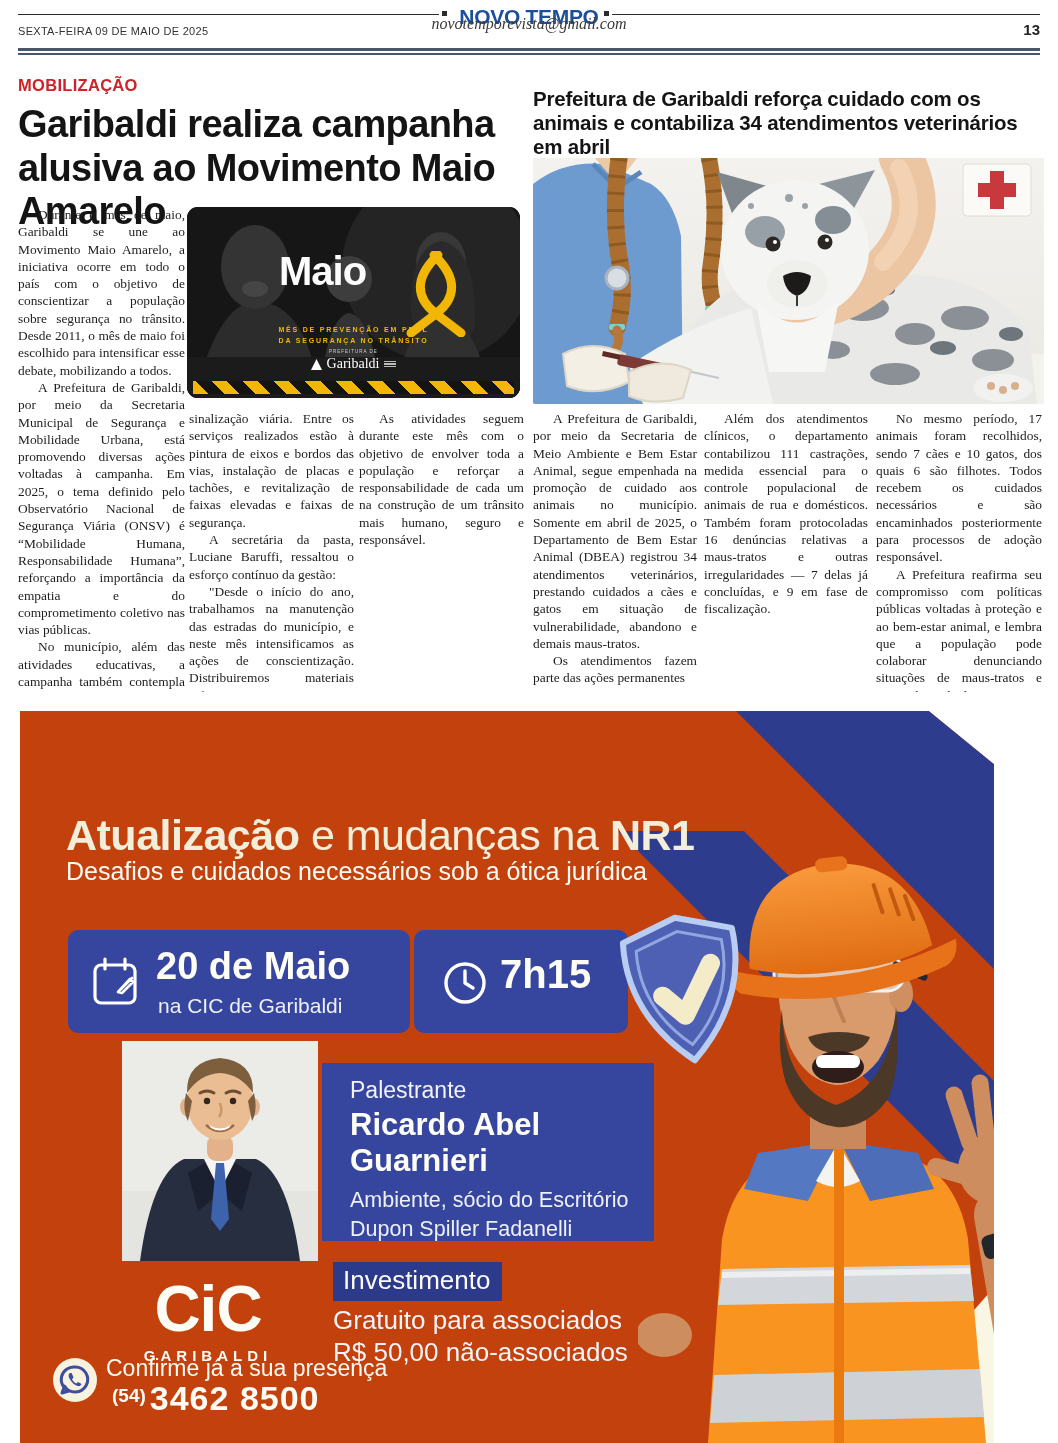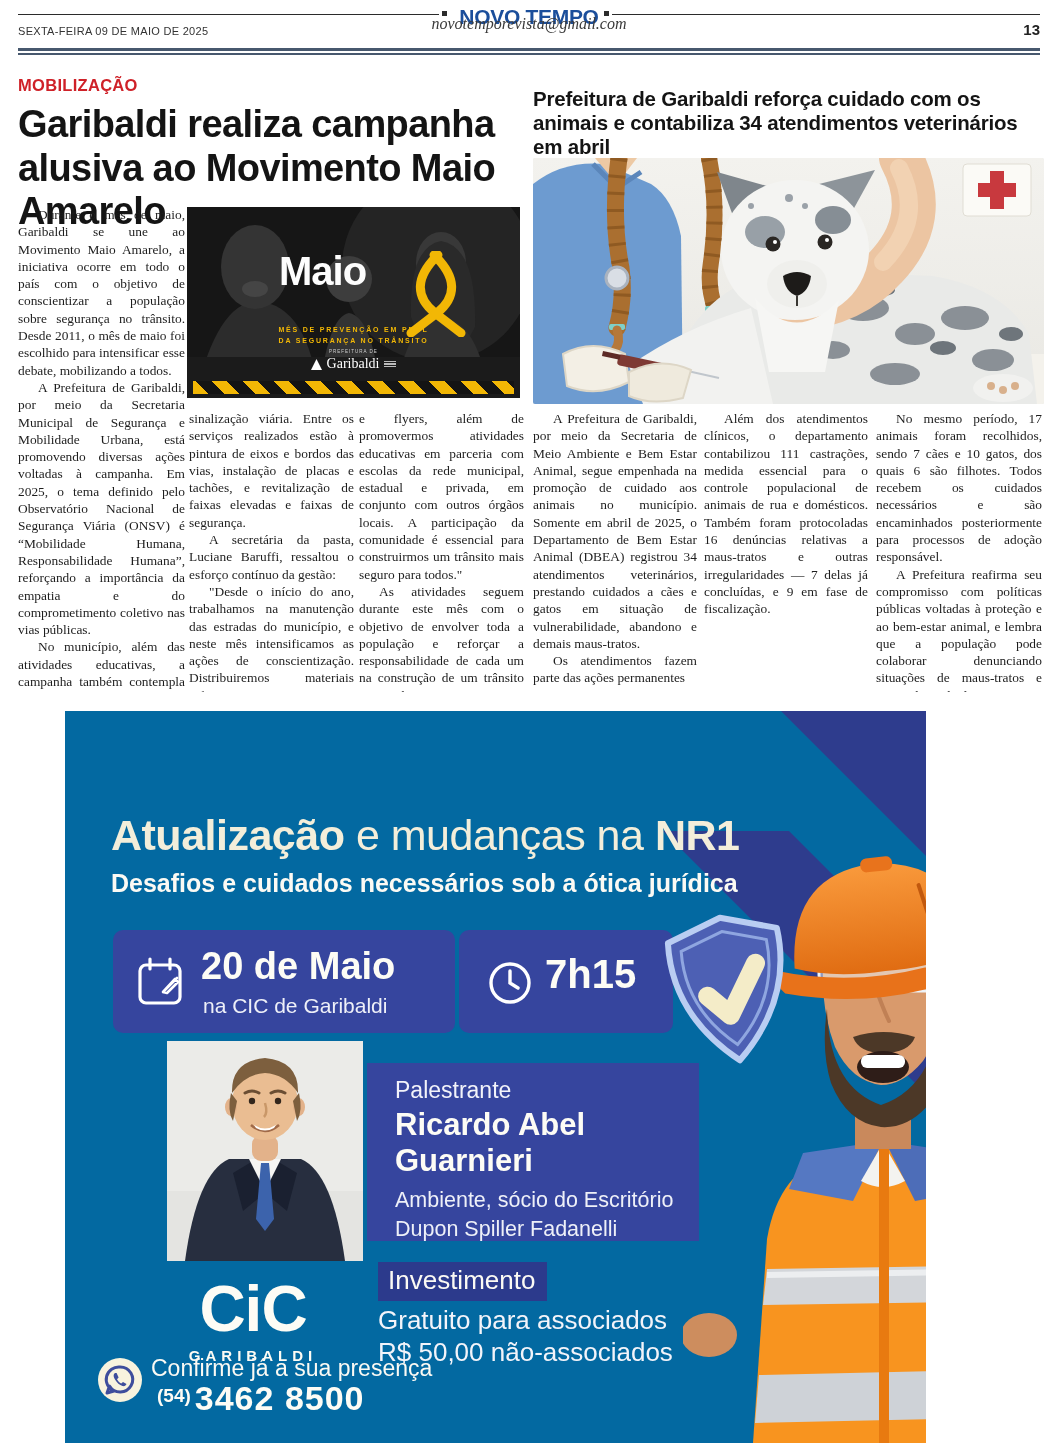--- a/index.html
+++ b/index.html
@@ -25,21 +25,21 @@
               font-weight:bold;color:#141414;letter-spacing:-0.6px;}
   .headline-r{position:absolute;top:87px;left:533px;width:511px;font-size:20.5px;line-height:1.17;
               font-weight:bold;color:#141414;letter-spacing:-0.2px;}
   .bodycol{position:absolute;overflow:hidden;}
   .bodycol p{margin:0;text-align:justify;font-family:"Liberation Serif",serif;
              font-size:13.4px;line-height:17.3px;color:#1d1d1d;}
   .bodycol p.ind{text-indent:20px;}
 
   
   .maio-box{position:absolute;left:187px;top:207px;width:333px;height:191px;background:#151515;
-            overflow:hidden;border-radius:0;}
+            overflow:hidden;border-radius:11px;}
   .maio-box svg.family{position:absolute;inset:0;}
   .mi-t1{position:absolute;left:92px;top:42px;font-size:40px;font-weight:bold;color:#fdfdfd;
          letter-spacing:-1px;}
   .mi-t2{position:absolute;left:64px;top:76px;font-size:40px;font-weight:bold;color:#f2b705;
          letter-spacing:-1px;}
   .mi-ribbon{position:absolute;left:218px;top:44px;}
   .mi-tag{position:absolute;left:0;right:0;text-align:center;color:#f2b705;font-size:7px;
           font-weight:bold;letter-spacing:1.8px;}
   .mi-logo{position:absolute;left:0;right:0;top:142px;text-align:center;color:#fff;}
   .mi-logo .cap{display:block;font-size:4.5px;letter-spacing:1px;color:#cfcfcf;}
@@ -47,33 +47,33 @@
   .mi-logo .name{font-family:"Liberation Serif",serif;font-size:14px;color:#fff;}
   .mi-bars span{display:block;width:12px;height:1.6px;background:#bbb;margin:1px 0;}
   .mi-hazard{position:absolute;left:6px;right:6px;bottom:4px;height:13px;
              background:repeating-linear-gradient(45deg,#f2b705 0 11px,#141414 11px 22px);}
 
   
   .vet-box{position:absolute;left:533px;top:158px;width:511px;height:246px;overflow:hidden;
            border-radius:2px;background:#eeede9;}
 
   
-  .ad{position:absolute;left:20px;top:711px;width:861px;height:732px;background:#0369a1;
-      overflow:hidden;color:#fff;margin-left:45px;}
+  .ad{position:absolute;left:20px;top:711px;width:974px;height:732px;background:#c2410c;
+      overflow:hidden;color:#fff;}
   .deco{position:absolute;inset:0;pointer-events:none;}
   .deco.band{background:#2e3c8d;clip-path:polygon(716px 0px,909px 0px,1018px 89px,1018px 302px);}
   .deco.whitetr{background:#ffffff;clip-path:polygon(909px 0px,1018px 0px,1018px 89px);}
   .deco.chev{background:#2e3c8d;clip-path:polygon(598px 120px,724px 120px,1018px 414px,1018px 540px);}
   .deco.creambr{background:#faf6e4;clip-path:polygon(838px 732px,1018px 526px,1018px 732px);}
   .worker{position:absolute;left:618px;top:58px;width:420px;height:674px;}
 
   .ad-headline{position:absolute;left:46px;top:100px;font-size:43px;color:#f3eeda;letter-spacing:-0.5px;white-space:nowrap;}
   .ad-headline .b{font-weight:800;}
   .ad-headline .m{font-weight:400;}
-  .ad-sub{position:absolute;left:46px;top:158px;font-size:25px;font-weight:700;color:#fbfaf4;}
+  .ad-sub{position:absolute;left:46px;top:146px;font-size:25px;font-weight:400;color:#fbfaf4;}
 
   .ad-chipbox{position:absolute;background:#36459e;border-radius:10px;}
   .box-date{left:48px;top:219px;width:342px;height:103px;}
   .box-time{left:394px;top:219px;width:214px;height:103px;}
   .bd-date{position:absolute;left:88px;top:15px;font-size:38px;font-weight:800;color:#fdfcf5;}
   .bd-place{position:absolute;left:90px;top:64px;font-size:21px;font-weight:400;color:#eef0f8;text-align:right;}
   .bt-time{position:absolute;left:86px;top:22px;font-size:40px;font-weight:800;color:#fdfcf5;}
   .shield{position:absolute;left:586px;top:196px;}
 
   .spk-photo{position:absolute;left:102px;top:330px;width:196px;height:220px;background:#ebebe8;
@@ -159,21 +159,20 @@
     <p class="ind">Durante o mês de maio, Garibaldi se une ao Movimento Maio Amarelo, a iniciativa ocorre em todo o país com o objetivo de conscientizar a população sobre segurança no trânsito. Desde 2011, o mês de maio foi escolhido para intensificar esse debate, mobilizando a todos.</p>
     <p class="ind">A Prefeitura de Garibaldi, por meio da Secretaria Municipal de Segurança e Mobilidade Urbana, está promovendo diversas ações voltadas à campanha. Em 2025, o tema definido pelo Observatório Nacional de Segurança Viária (ONSV) é “Mobilidade Humana, Responsabilidade Humana”, reforçando a importância da empatia e do comprometimento coletivo nas vias públicas.</p>
     <p class="ind">No município, além das atividades educativas, a campanha também contempla a manutenção e melhorias na</p>
   </div>
   <div class="bodycol" style="left:189px;top:410px;width:165px;height:282px;">
     <p>sinalização viária. Entre os serviços realizados estão à pintura de eixos e bordos das vias, instalação de placas e tachões, e revitalização de faixas elevadas e faixas de segurança.</p>
     <p class="ind">A secretária da pasta, Luciane Baruffi, ressaltou o esforço contínuo da gestão:</p>
     <p class="ind">"Desde o início do ano, trabalhamos na manutenção das estradas do município, e neste mês intensificamos as ações de conscientização. Distribuiremos materiais informativos como cartazes</p>
   </div>
   <div class="bodycol" style="left:359px;top:410px;width:165px;height:282px;">
-    <p>e flyers, além de promovermos atividades educativas em parceria com escolas da rede municipal, estadual e privada, em conjunto com outros órgãos locais. A participação da comunidade é essencial para construirmos um trânsito mais seguro para todos."</p>
     <p class="ind">As atividades seguem durante este mês com o objetivo de envolver toda a população e reforçar a responsabilidade de cada um na construção de um trânsito mais humano, seguro e responsável.</p>
   </div>
 
   <div class="headline-r">Prefeitura de Garibaldi reforça cuidado com os animais e contabiliza 34 atendimentos veterinários em abril</div>
 
   <div class="vet-box">
     <svg viewBox="0 0 511 246" width="511" height="246">
       <defs>
         <linearGradient id="vbg" x1="0" y1="0" x2="0" y2="1">
           <stop offset="0" stop-color="#f3f2ee"></stop>

